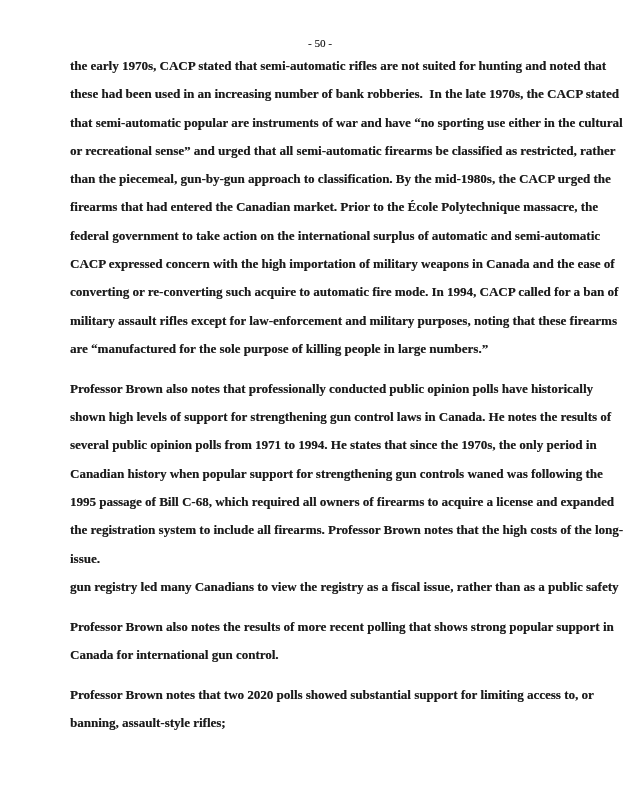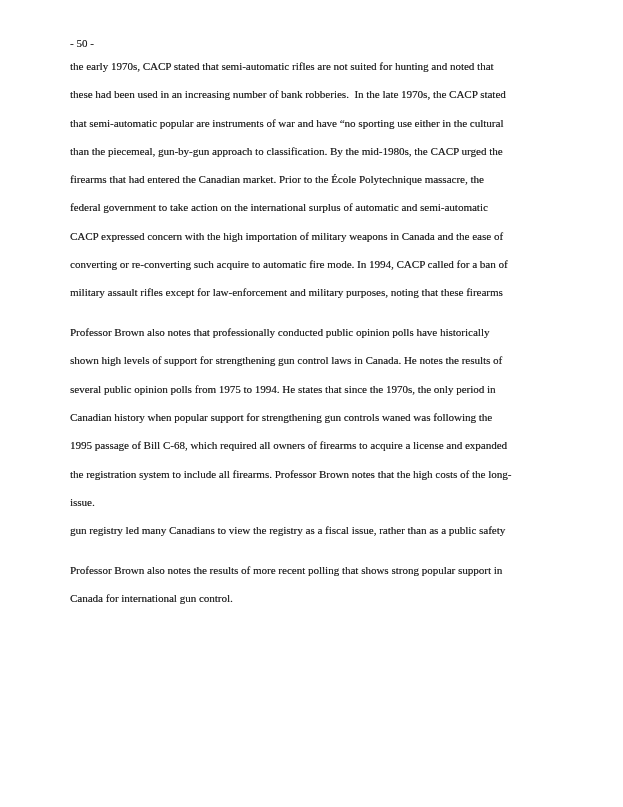--- a/index.html
+++ b/index.html
@@ -15,65 +15,72 @@
     overflow: hidden;
     font-family: "Liberation Serif", "DejaVu Serif", serif;
     color: #1b1b1b;
     text-shadow: 0.2px 0.2px 0.35px rgba(25,25,25,0.55);
   }
   .page-number {
     position: absolute;
     top: 37px;
     left: 70px;
     width: 500px;
-    text-align: left;
+    text-align: center;
     font-size: 11px;
     line-height: 12px;
     white-space: pre;
   }
   .doc-body {
     position: absolute;
     left: 70px;
     top: 52px;
     width: 515px;
   }
   .paragraph {
     margin: 0 0 11.5px 0;
   }
   .line {
-    font-size: 11px;
+    font-size: 13px;
     line-height: 28.3px;
     white-space: pre;
+    font-weight: bold;
   }
 </style>
 </head>
 <body>
 
 <div class="page">
   <div class="page-number">- 50 -</div>
   <div class="doc-body">
       <div class="paragraph">
         <div class="line">the early 1970s, CACP stated that semi-automatic rifles are not suited for hunting and noted that</div>
         <div class="line">these had been used in an increasing number of bank robberies.  In the late 1970s, the CACP stated</div>
         <div class="line">that semi-automatic popular are instruments of war and have “no sporting use either in the cultural</div>
+        <div class="line">or recreational sense” and urged that all semi-automatic firearms be classified as restricted, rather</div>
         <div class="line">than the piecemeal, gun-by-gun approach to classification. By the mid-1980s, the CACP urged the</div>
         <div class="line">firearms that had entered the Canadian market. Prior to the École Polytechnique massacre, the</div>
         <div class="line">federal government to take action on the international surplus of automatic and semi-automatic</div>
         <div class="line">CACP expressed concern with the high importation of military weapons in Canada and the ease of</div>
         <div class="line">converting or re-converting such acquire to automatic fire mode. In 1994, CACP called for a ban of</div>
         <div class="line">military assault rifles except for law-enforcement and military purposes, noting that these firearms</div>
+        <div class="line">are “manufactured for the sole purpose of killing people in large numbers.”</div>
       </div>
       <div class="paragraph">
         <div class="line">Professor Brown also notes that professionally conducted public opinion polls have historically</div>
         <div class="line">shown high levels of support for strengthening gun control laws in Canada. He notes the results of</div>
-        <div class="line">several public opinion polls from 1975 to 1994. He states that since the 1970s, the only period in</div>
+        <div class="line">several public opinion polls from 1971 to 1994. He states that since the 1970s, the only period in</div>
         <div class="line">Canadian history when popular support for strengthening gun controls waned was following the</div>
         <div class="line">1995 passage of Bill C-68, which required all owners of firearms to acquire a license and expanded</div>
         <div class="line">the registration system to include all firearms. Professor Brown notes that the high costs of the long-</div>
         <div class="line">issue.</div>
         <div class="line">gun registry led many Canadians to view the registry as a fiscal issue, rather than as a public safety</div>
       </div>
       <div class="paragraph">
         <div class="line">Professor Brown also notes the results of more recent polling that shows strong popular support in</div>
         <div class="line">Canada for international gun control.</div>
       </div>
+      <div class="paragraph">
+        <div class="line">Professor Brown notes that two 2020 polls showed substantial support for limiting access to, or</div>
+        <div class="line">banning, assault-style rifles;</div>
+      </div>
     </div>
 </div>
 
 </body></html>

